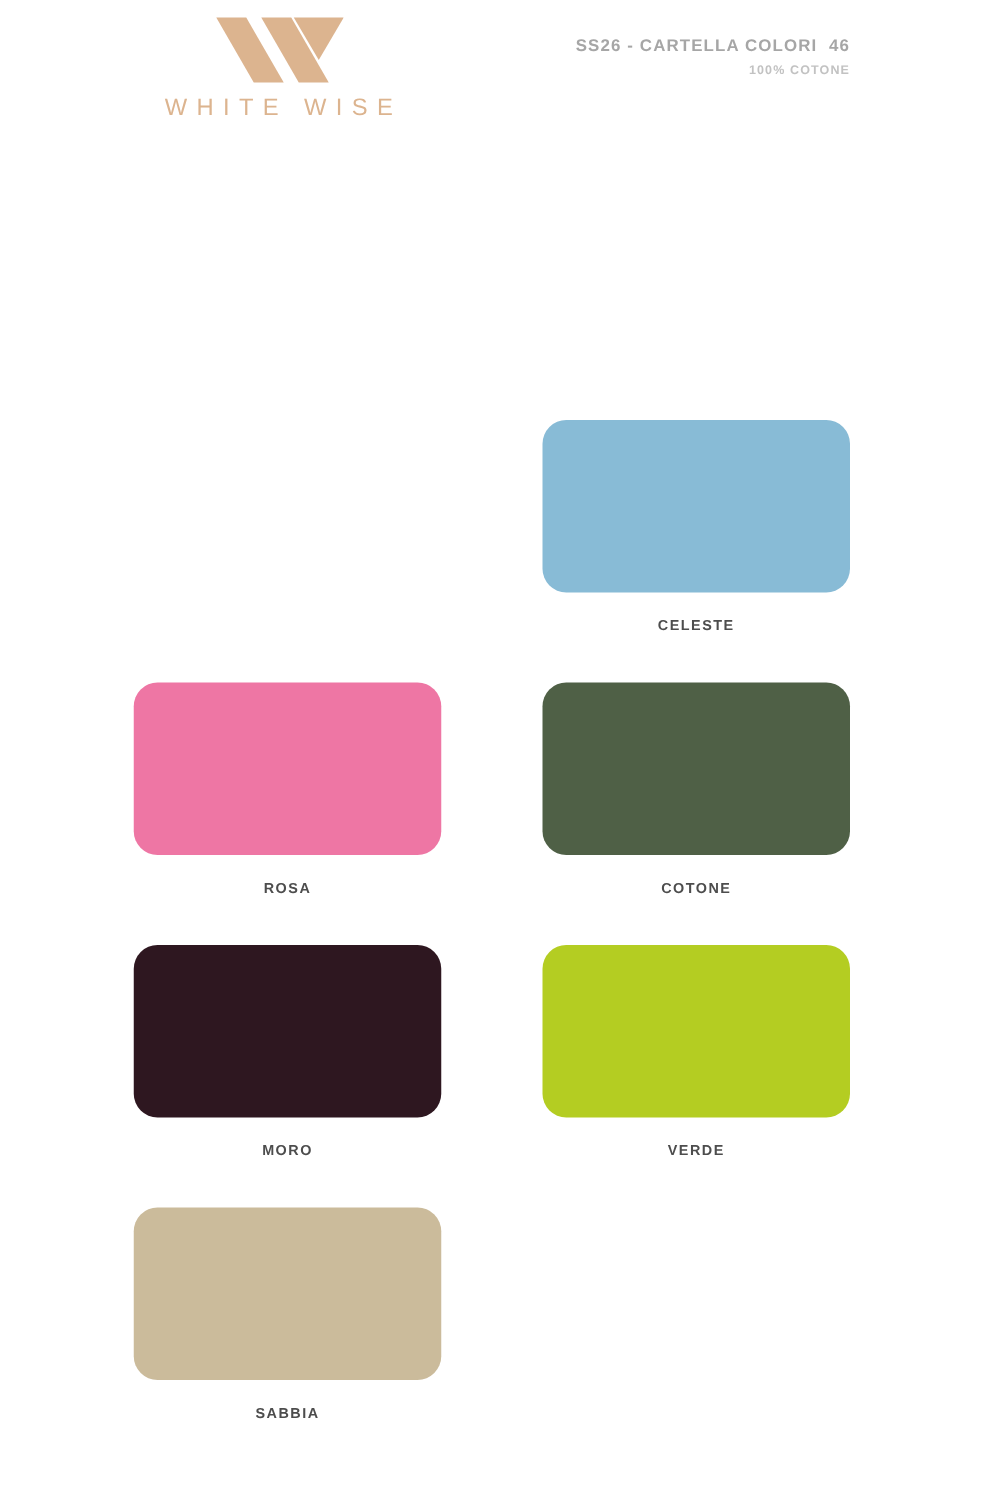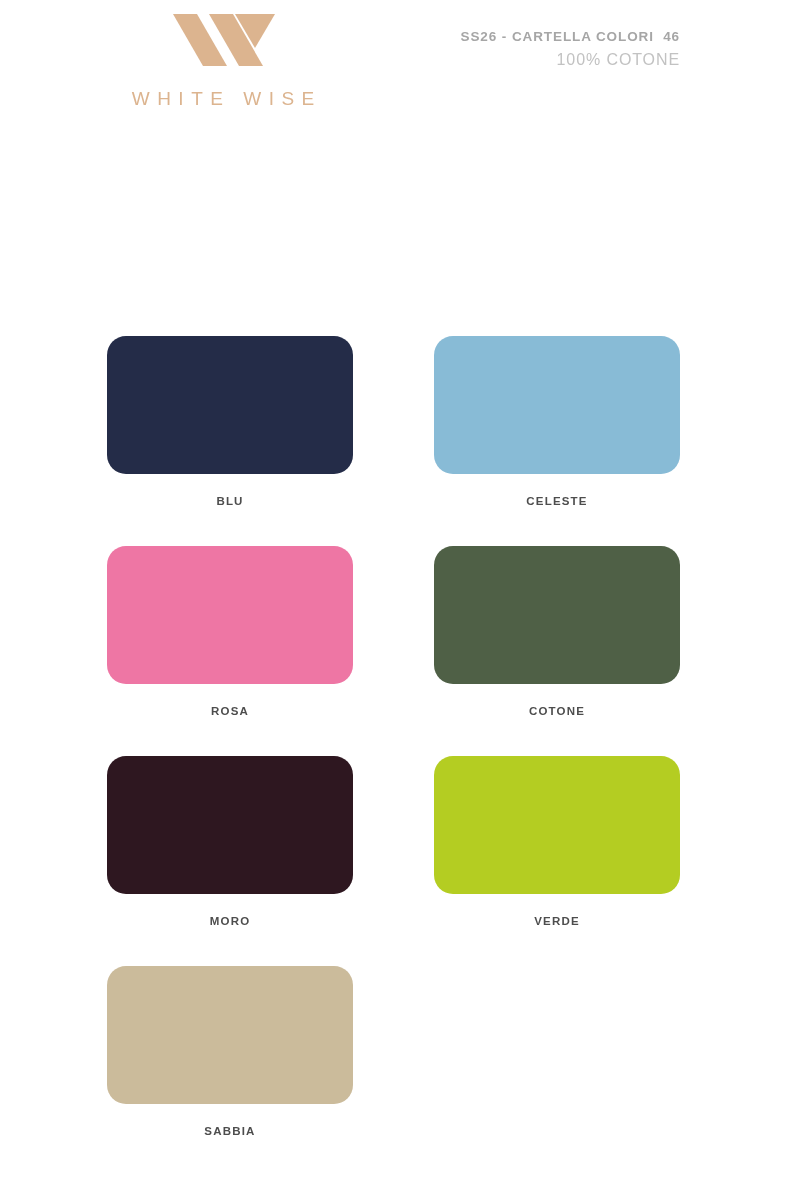--- a/index.html
+++ b/index.html
@@ -46,21 +46,21 @@
     display: block;
   }
 
   .brand-mark svg {
     display: block;
     margin: 0 auto;
   }
 
   .brand-wordmark {
     display: block;
-    margin-top: 18px;
+    margin-top: 6px;
     font-size: 19px;
     letter-spacing: 7.5px;
     color: #dcb48f;
     text-indent: 7.5px;
     font-weight: 400;
     white-space: nowrap;
   }
 
   .header-meta {
     position: absolute;
@@ -75,22 +75,22 @@
     font-size: 13.5px;
     font-weight: bold;
     letter-spacing: 0.9px;
     color: #a6a6a6;
     white-space: pre;
   }
 
   .meta-sub {
     display: block;
     margin-top: 8px;
-    font-size: 16px;
-    font-weight: 400;
+    font-size: 10px;
+    font-weight: 700;
     letter-spacing: 0.9px;
     color: #c2c2c2;
     white-space: pre;
   }
 
   
   .grid {
     position: absolute;
     top: 126px;
     left: 0;
@@ -156,24 +156,20 @@
     </div>
 
   </div>
 
   <div class="grid">
 
     <div class="row">
     </div>
 
     <div class="row">
-      <div class="cell left">
-        <div class="chip" style="background-color: rgb(36, 44, 72);"></div>
-        <span class="chip-label" style="color: rgb(77, 77, 77);">BLU</span>
-      </div>
       <div class="cell right">
         <div class="chip" style="background-color: rgb(136, 187, 214);"></div>
         <span class="chip-label" style="color: rgb(77, 77, 77);">CELESTE</span>
       </div>
     </div>
 
     <div class="row">
       <div class="cell left">
         <div class="chip" style="background-color: rgb(238, 118, 164);"></div>
         <span class="chip-label" style="color: rgb(77, 77, 77);">ROSA</span>

